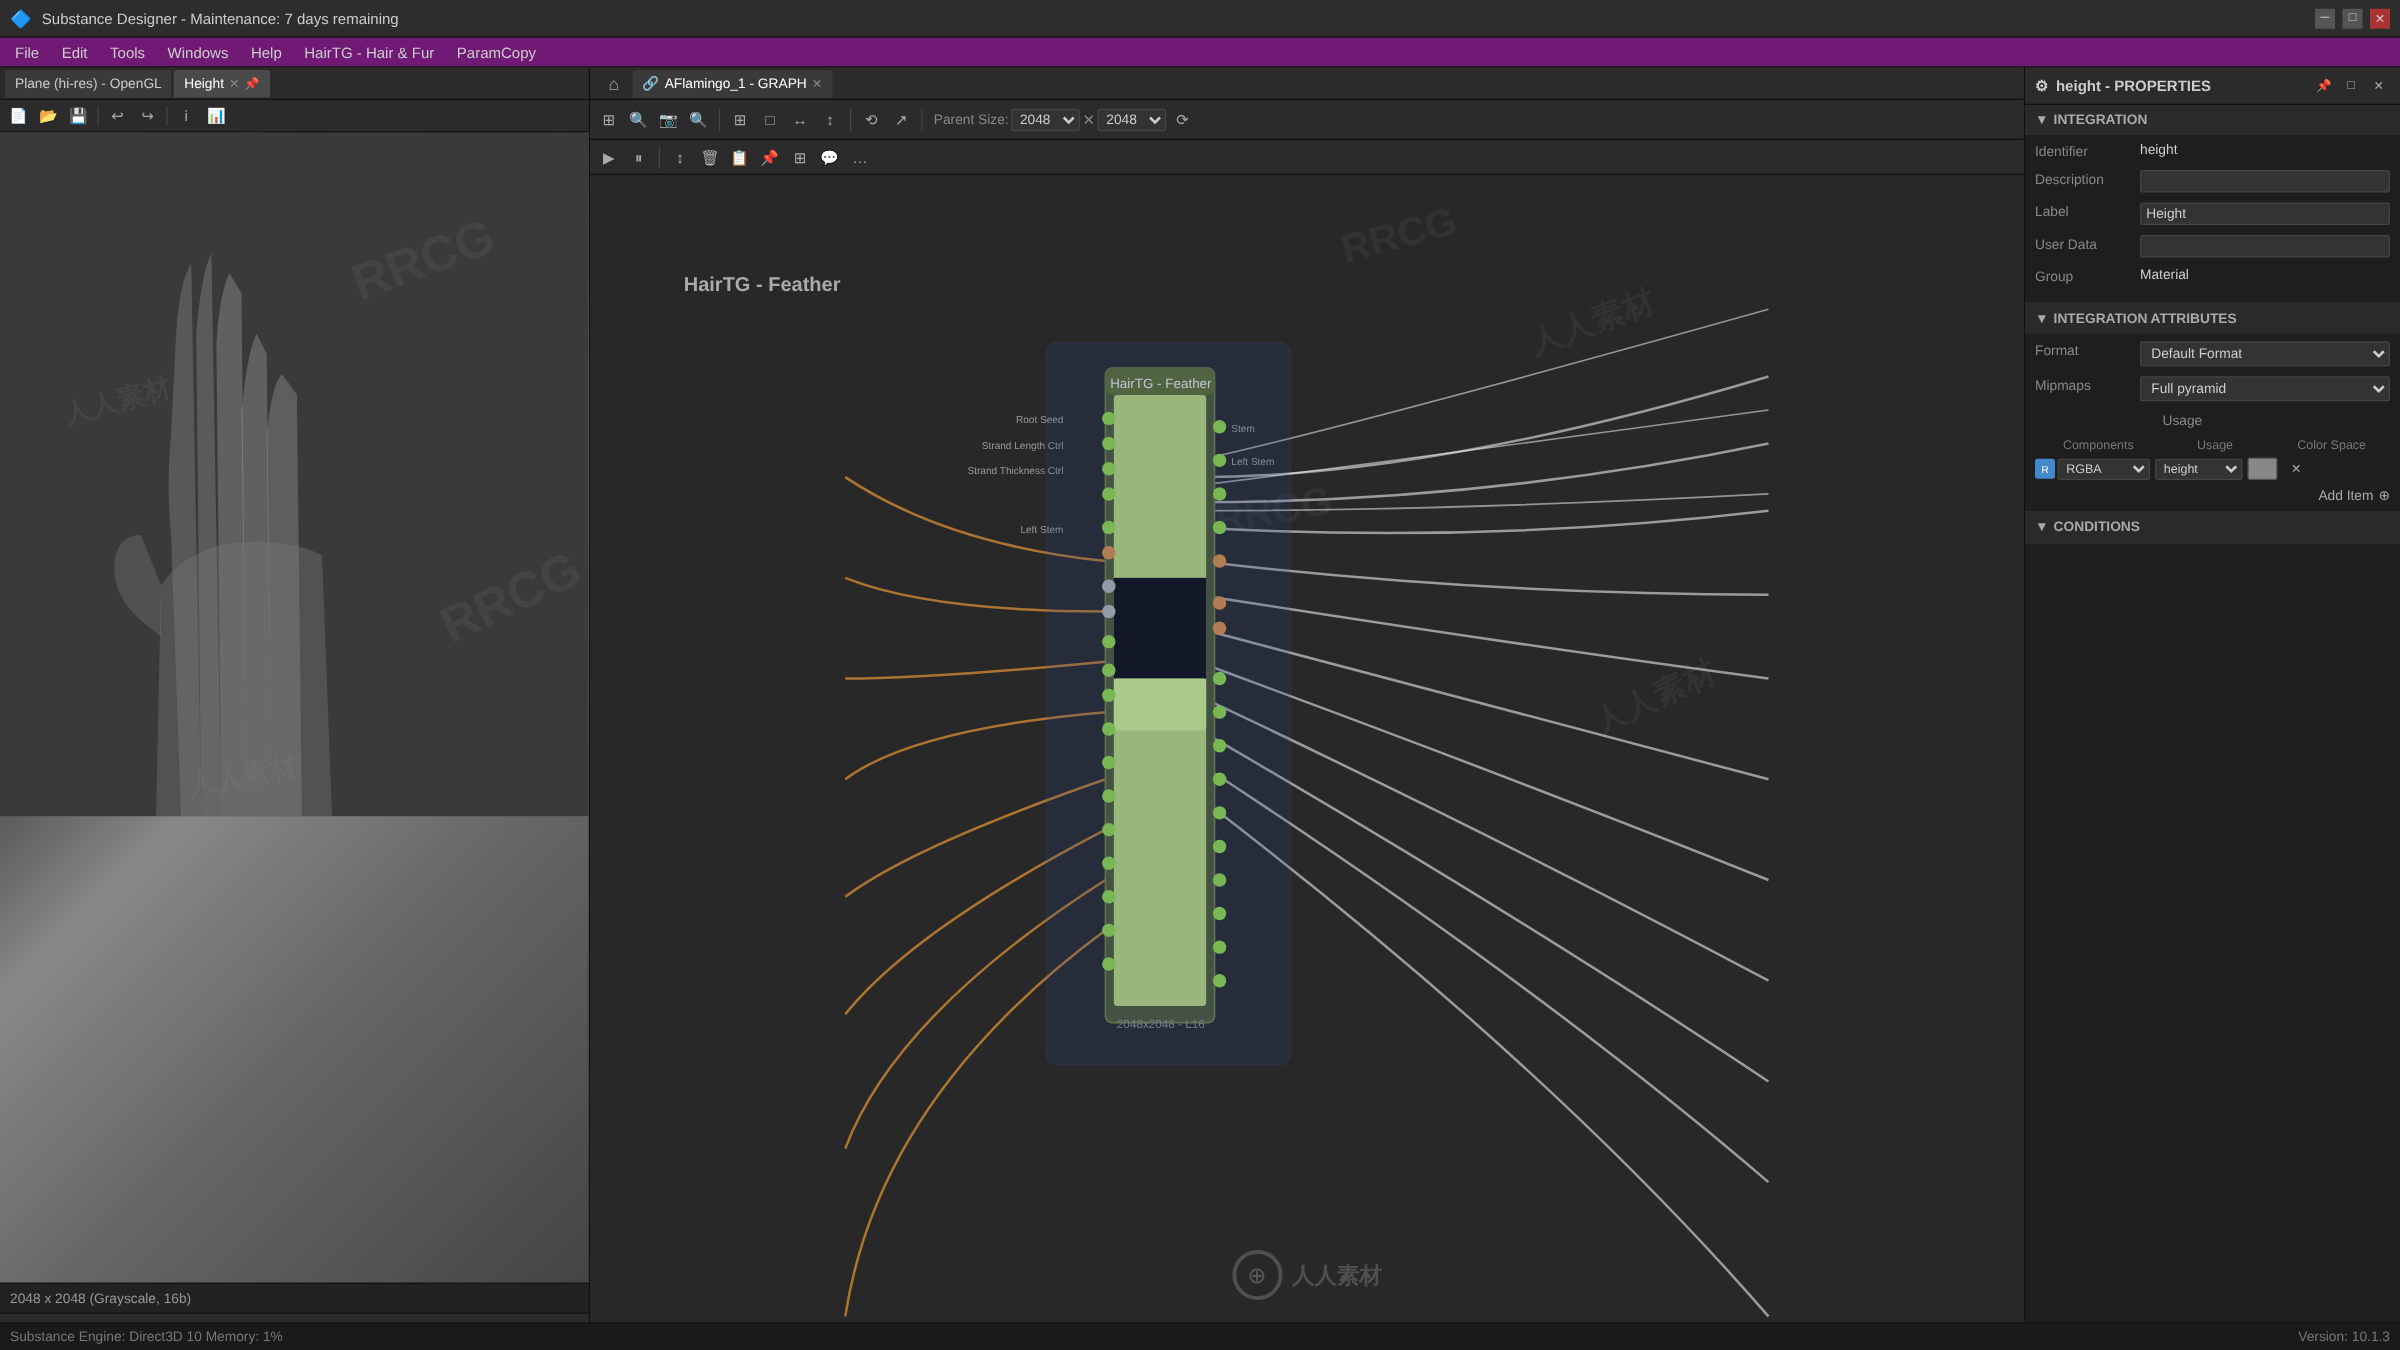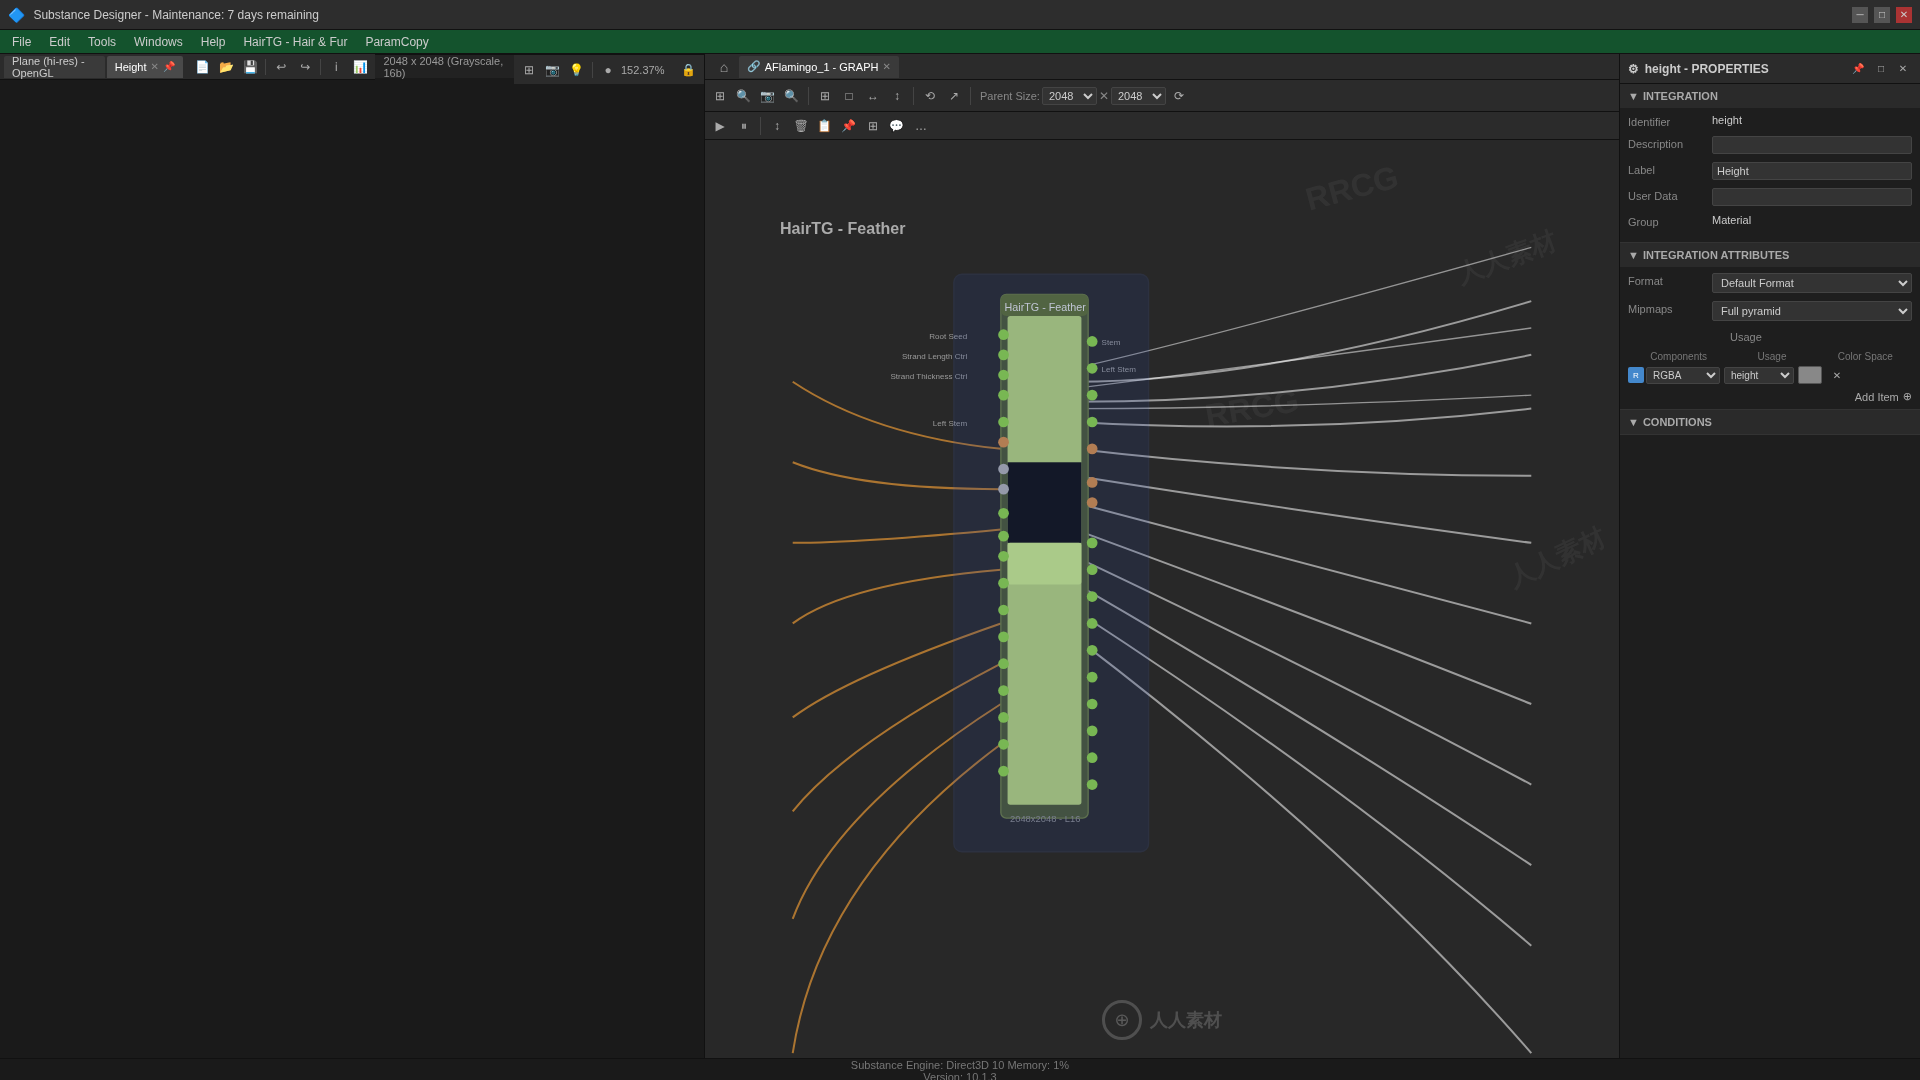--- a/index.html
+++ b/index.html
@@ -27,21 +27,21 @@
     .title-btn {
       width: 16px; height: 16px;
       background: #555;
       display: flex; align-items: center; justify-content: center;
       font-size: 10px; color: #ccc; cursor: pointer;
     }
 
     
     #menu-bar {
       height: 24px;
-      background: #14532d;
+      background: #701a75;
       display: flex;
       align-items: center;
       padding: 0 4px;
       border-bottom: 1px solid #111;
       gap: 2px;
     }
     .menu-item {
       padding: 2px 8px;
       font-size: 12px;
       color: #ccc;
@@ -50,24 +50,24 @@
     }
 
     
     #main-layout {
       display: flex;
       height: calc(1080px - 54px);
     }
 
     
     #left-panel {
-      width: 705px;
+      width: 472px;
       background: #1a1a1a;
       display: flex;
-      flex-direction: row;
+      flex-direction: column;
       border-right: 1px solid #111;
       flex-shrink: 0;
     }
 
     #viewport-tab-bar {
       height: 26px;
       background: #2b2b2b;
       display: flex;
       align-items: center;
       padding: 0 4px;
@@ -333,21 +333,20 @@
       right: 0;
       height: 22px;
       background: #1a1a1a;
       display: flex;
       align-items: center;
       padding: 0 8px;
       font-size: 11px;
       color: #777;
       border-top: 1px solid #111;
       justify-content: space-between;
-      flex-direction: column;
     }
 
     
     .graph-watermark {
       position: absolute;
       color: rgba(180,180,180,0.08);
       font-size: 32px;
       font-weight: bold;
       user-select: none;
       pointer-events: none;

